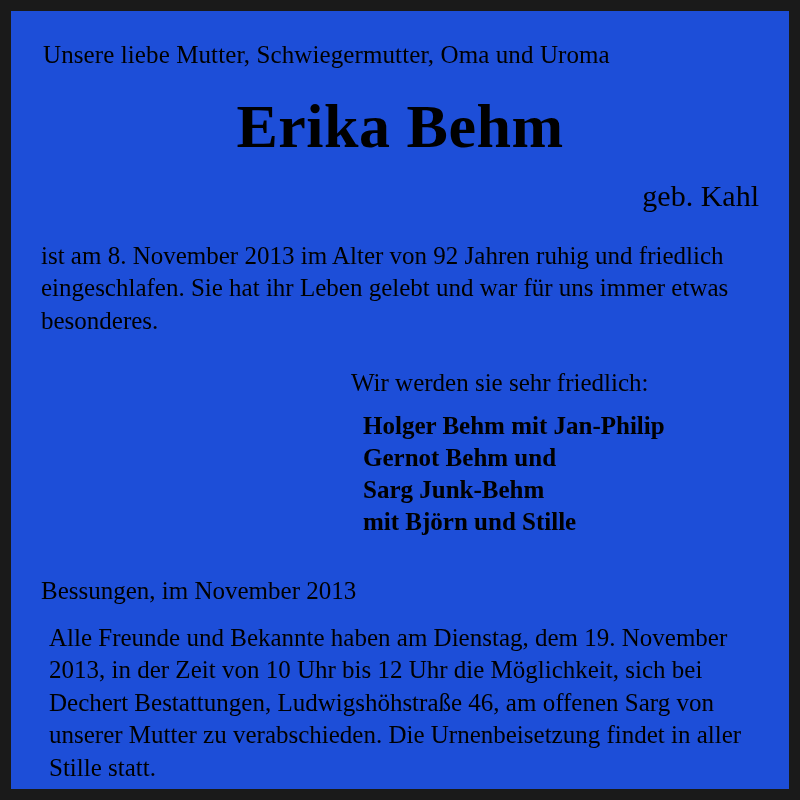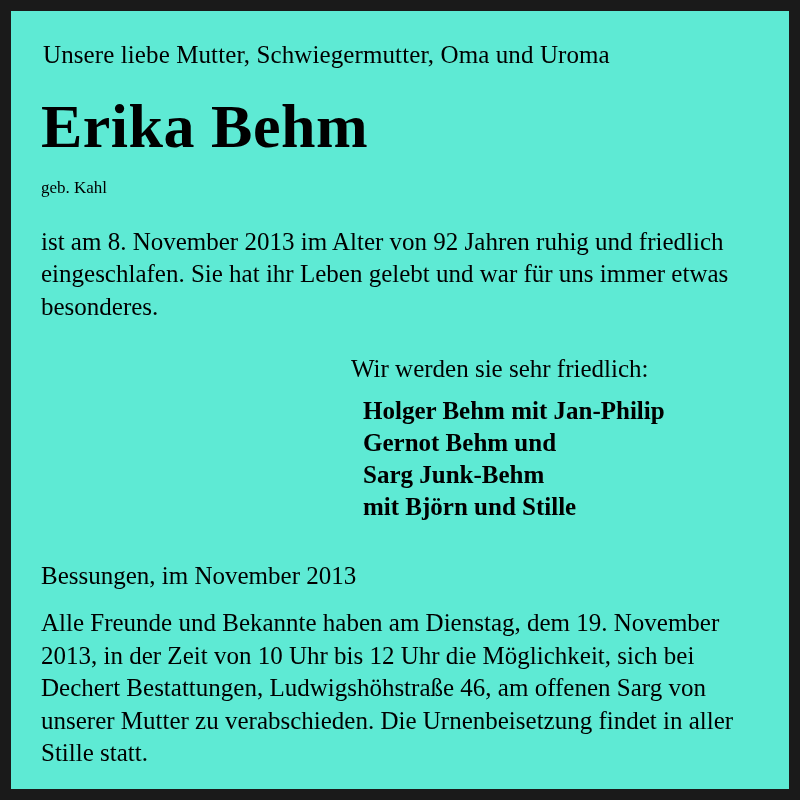--- a/index.html
+++ b/index.html
@@ -13,40 +13,41 @@
     font-family: "Liberation Serif", "DejaVu Serif", serif;
     color: #000000;
     overflow: hidden;
   }
   .obituary {
     box-sizing: border-box;
     width: 800px;
     height: 800px;
     border: 11px solid #1a1a1a;
     padding: 26px 30px 10px 30px;
-    background: #5eead4;
+    background: #1d4ed8;
     display: block;
   }
   .intro-line {
     font-size: 25px;
     line-height: 1.15;
     letter-spacing: 0.1px;
     margin: 4px 0 0 2px;
     white-space: nowrap;
   }
   .deceased-name {
+    text-align: center;
     font-size: 62px;
     font-weight: bold;
     letter-spacing: 0.5px;
     margin: 24px 0 0 0;
     line-height: 1.05;
   }
   .maiden-name {
-    text-align: left;
-    font-size: 17px;
+    text-align: right;
+    font-size: 30px;
     margin: 20px 0 0 0;
     line-height: 1.1;
   }
   .body-text {
     font-size: 25px;
     line-height: 1.3;
     margin: 28px 0 6px 0;
     text-align: left;
   }
   .mourn-block {
@@ -68,21 +69,21 @@
     white-space: nowrap;
   }
   .place-date {
     font-size: 25px;
     line-height: 1.2;
     margin: 38px 0 16px 0;
   }
   .funeral-text {
     font-size: 25px;
     line-height: 1.3;
-    margin: 12px 0 0 0;
+    margin: 12px 0 0 8px;
     text-align: left;
   }
 </style>
 </head>
 <body>
 
 <div class="obituary">
 
   <div class="intro-line">Unsere liebe Mutter, Schwiegermutter, Oma und Uroma</div>
 

